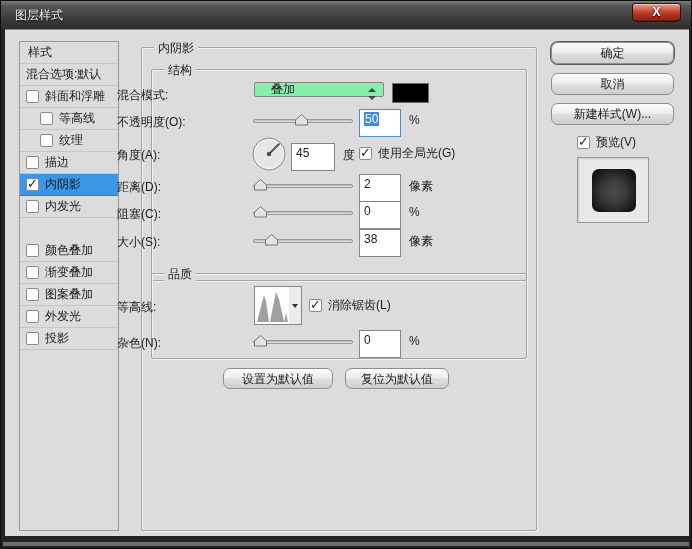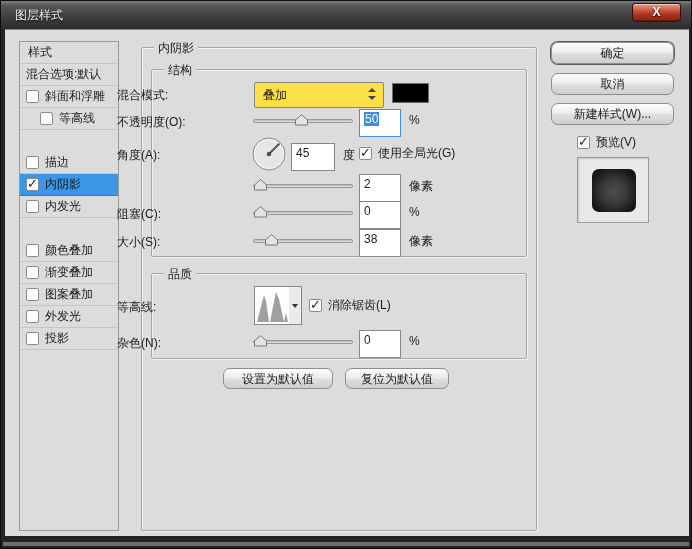--- a/index.html
+++ b/index.html
@@ -51,23 +51,23 @@
     font-size:12px; color:#1c1c1c; }
 
   .rlabel { position:absolute; width:132px; text-align:left; font-size:12px; color:#1c1c1c; }
   .unit   { position:absolute; font-size:12px; color:#1c1c1c; }
 
   
   .field { position:absolute; width:42px; height:28px; background:#fff;
     border:1px solid #868686; font-size:12px; padding:2px 3px 0 4px; }
   .field .sel { background:#3b8de0; color:#fff; padding:0 1px; }
 
-  .dropdown { position:absolute; left:253px; top:81px; width:130px; height:26px; background:#fde047;
+  .dropdown { position:absolute; left:253px; top:81px; width:130px; height:15px; background:#86efac;
     border:1px solid #868686; border-radius:2px; display:flex; align-items:center;
-    padding-left:8px; cursor:pointer; }
+    padding-left:16px; cursor:pointer; }
   .spinner { position:absolute; right:7px; top:4px; width:8px; height:14px; }
   .spinner i { position:absolute; left:0; width:0; height:0;
     border-left:4px solid transparent; border-right:4px solid transparent; }
   .spinner .up   { top:1px;  border-bottom:4px solid #444; }
   .spinner .down { bottom:1px; border-top:4px solid #444; }
 
   .swatch { position:absolute; left:391px; top:82px; width:37px; height:20px;
     border:1px solid #6e6e6e; cursor:pointer; }
 
   
@@ -128,20 +128,24 @@
       <span class="slabel">混合选项:默认</span>
       </div>
     <div class="srow" style="top:44px">
       <span class="cb"></span>
       <span class="slabel">斜面和浮雕</span>
       </div>
     <div class="srow indent" style="top:66px">
       <span class="cb"></span>
       <span class="slabel">等高线</span>
       </div>
+    <div class="srow indent" style="top:88px">
+      <span class="cb"></span>
+      <span class="slabel">纹理</span>
+      </div>
     <div class="srow" style="top:110px">
       <span class="cb"></span>
       <span class="slabel">描边</span>
       </div>
     <div class="srow selected" style="top:132px">
       <span class="cb checked"></span>
       <span class="slabel">内阴影</span>
       </div>
     <div class="srow" style="top:154px">
       <span class="cb"></span>
@@ -166,21 +170,21 @@
     <div class="srow" style="top:286px">
       <span class="cb"></span>
       <span class="slabel">投影</span>
       </div>
   </div>
 
   <div class="groupbox" style="left:140px; top:46px; width:396px; height:484px;">
     <span class="gb-title">内阴影</span>
   </div>
 
-  <div class="groupbox" style="left:150px; top:68px; width:376px; height:188px;">
+  <div class="groupbox" style="left:150px; top:68px; width:376px; height:212px;">
     <span class="gb-title">结构</span>
   </div>
 
   <div class="rlabel" style="left:116px; top:86px;">混合模式:</div>
   <div class="dropdown">
     <span>叠加</span>
     <span class="spinner">
         <i class="up"></i>
         <i class="down"></i>
       </span>
@@ -212,20 +216,21 @@
   </div>
   <div class="field" style="left:290px; top:142px; width:44px;">
     <span>45</span>
   </div>
   <div class="unit" style="left:342px; top:146px;">度</div>
   <div class="cbwrap" style="left:358px; top:144px;">
     <span class="cb checked"></span>
     <span>使用全局光(G)</span>
   </div>
 
+  <div class="rlabel" style="left:116px; top:178px;">距离(D):</div>
   <div class="slider" style="left:252px; top:177px;">
     <div class="track"></div>
     <span class="thumb" style="left:1px;">
       <svg width="13" height="12">
           <polygon points="6.5,0.5 12.5,6 12.5,11 0.5,11 0.5,6" fill="#e3e3e3" stroke="#777"></polygon>
         </svg>
     </span>
   </div>
   <div class="field" style="left:358px; top:173px;">
     <span>2</span>

